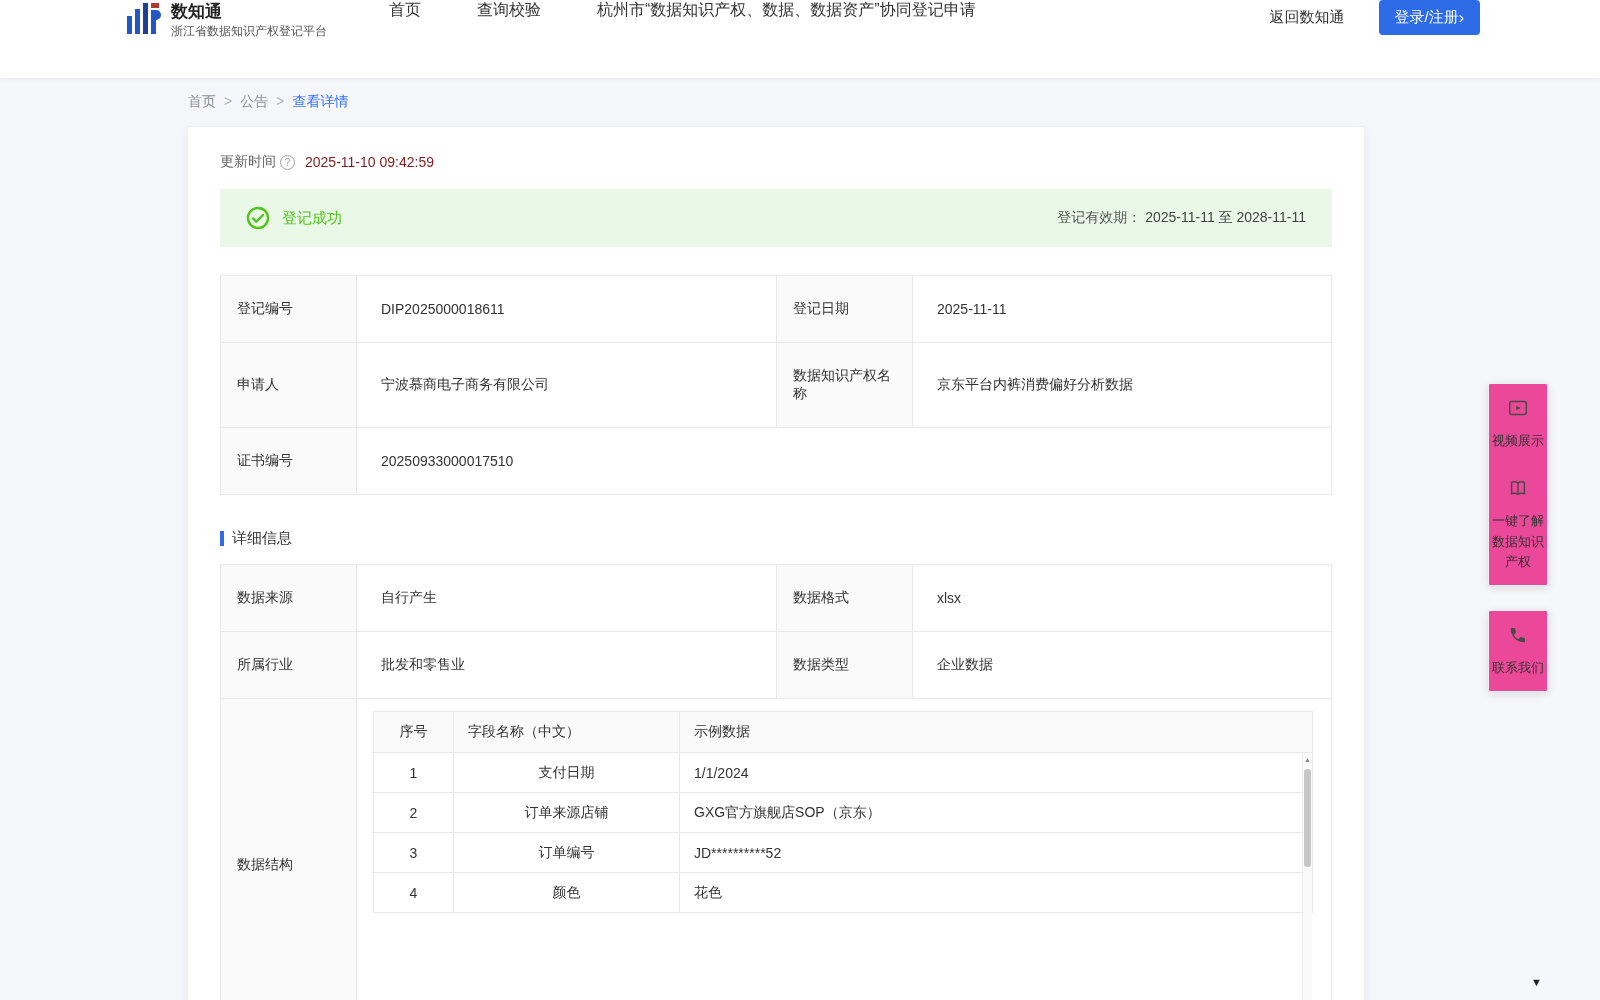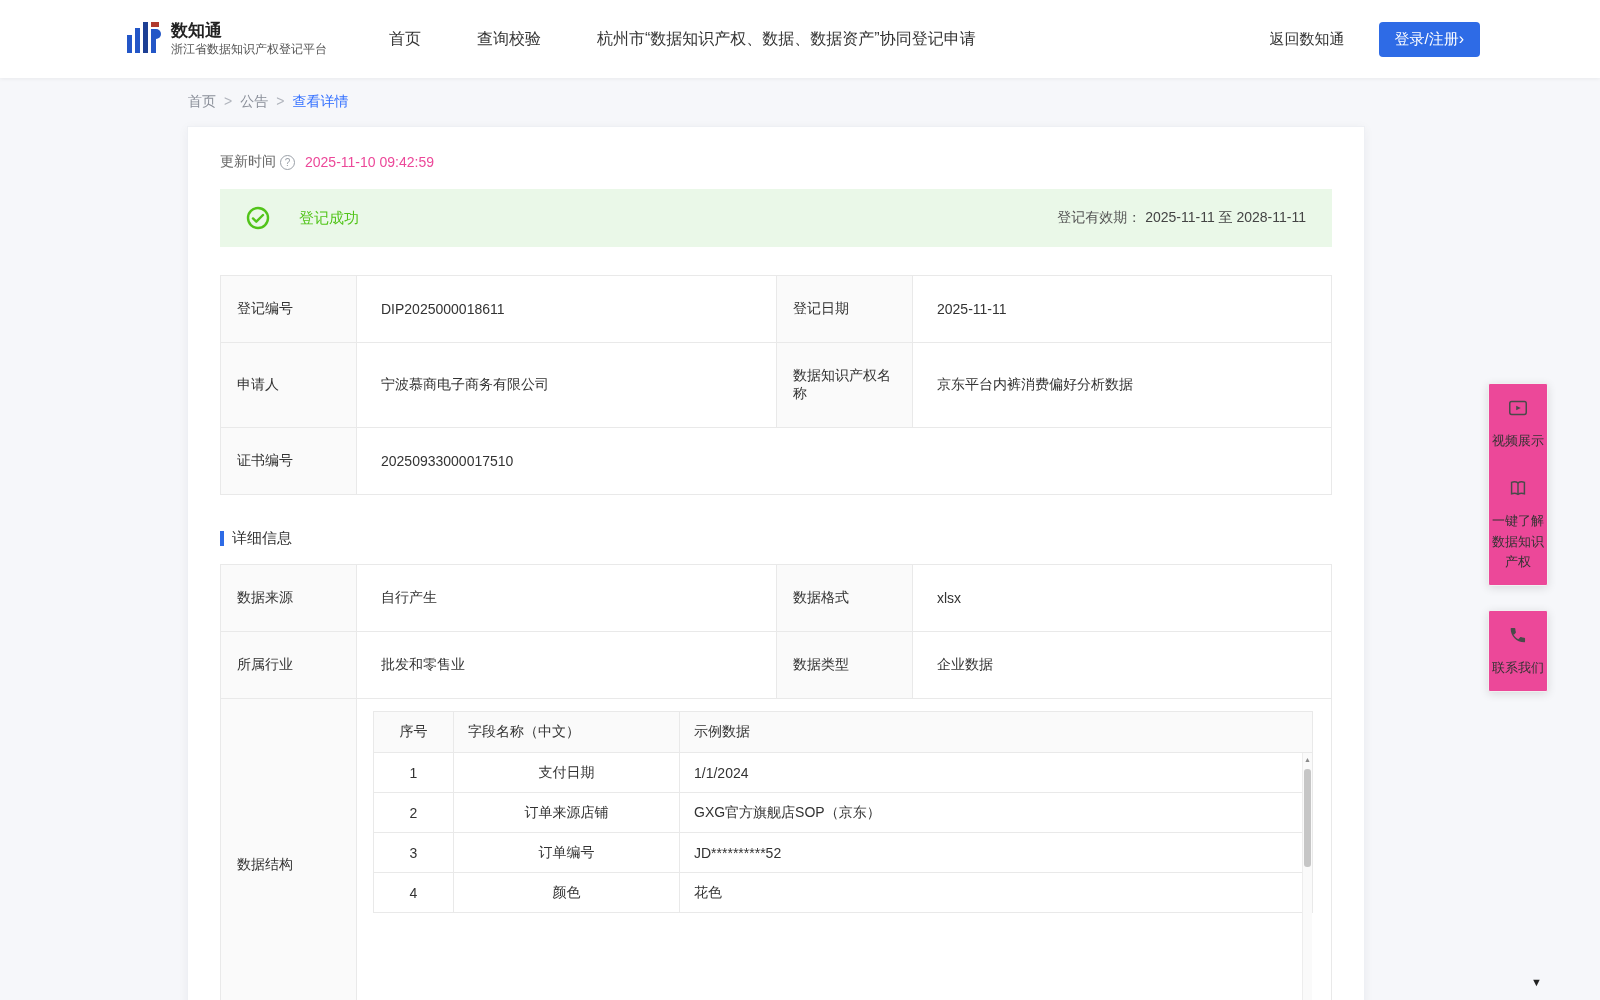--- a/index.html
+++ b/index.html
@@ -5,21 +5,21 @@
   * { box-sizing: border-box; }
   html,body { margin:0; padding:0; }
   body {
     width:1600px; height:1000px; overflow:hidden;
     font-family:"Liberation Sans","DejaVu Sans",sans-serif;
     color:#333; background:#f6f7fa; font-size:14px;
   }
 
   
   .topbar {
-    height:78px; background:#fff; display:flex; align-items:center;
+    height:78px; background:#fff; display:flex; align-items:flex-start;
     padding:0 120px 0 125px; box-shadow:0 1px 4px rgba(0,0,0,.06);
     position:relative; z-index:5;
   }
   .logo { display:flex; align-items:center; cursor:pointer; }
   .logo-icon { margin-right:10px; }
   .logo-title { font-size:17px; font-weight:bold; color:#222; line-height:1.25; }
   .logo-sub { font-size:12px; color:#555; line-height:1.4; }
   .nav { display:flex; gap:56px; margin-left:62px; font-size:16px; color:#333; }
   .nav-item { cursor:pointer; white-space:nowrap; }
   .top-right { margin-left:auto; display:flex; align-items:center; gap:34px; }
@@ -45,25 +45,25 @@
     margin-left:187px; width:1178px; background:#fff;
     border:1px solid #eef0f4; box-shadow:0 2px 10px rgba(31,45,61,.05);
     padding:26px 32px 60px 32px; min-height:1100px;
   }
   .update-row { display:flex; align-items:center; color:#666; font-size:14px; margin-bottom:18px; }
   .help-icon {
     display:inline-flex; align-items:center; justify-content:center;
     width:15px; height:15px; border:1px solid #9aa0a8; border-radius:50%;
     font-size:10px; color:#9aa0a8; margin:0 10px 0 4px; cursor:pointer;
   }
-  .update-value { color:#ec4899; }
+  .update-value { color:#7f1d1d; }
 
   .banner {
     background:#eaf8e8; height:58px; display:flex; align-items:center;
-    padding:0 26px; margin-bottom:28px;gap:17px;
+    padding:0 26px; margin-bottom:28px;
   }
   .banner-status { color:#52c41a; font-size:15px; margin-left:12px; }
   .banner-right { margin-left:auto; font-size:14px; color:#555; }
   .banner-right .validity-value { color:#444; }
 
   .section-title { display:flex; align-items:center; margin:26px 0 16px 0; font-size:15px; color:#333; }
   .section-bar { width:4px; height:15px; background:#2e6be6; margin-right:8px; }
 
   table.info-table { width:100%; border-collapse:collapse; table-layout:fixed; }
   table.info-table td { border:1px solid #e9e9e9; font-size:14px; color:#333; vertical-align:middle; }

